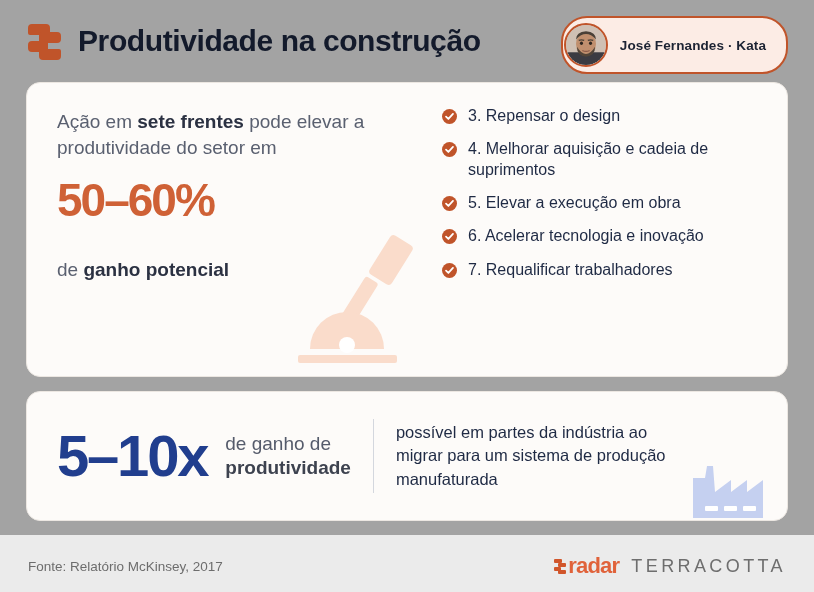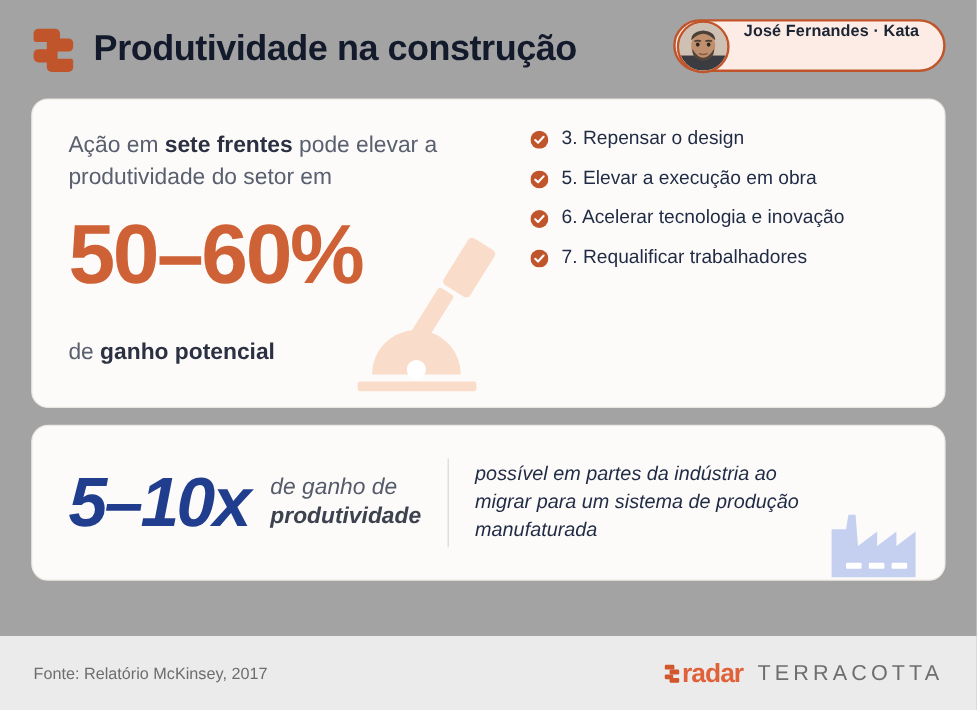--- a/index.html
+++ b/index.html
@@ -61,22 +61,23 @@
     font-weight: 700;
     letter-spacing: -0.4px;
     color: #131a2b;
     white-space: nowrap;
   }
 
   .author-badge {
     position: absolute;
     right: 26px;
     top: 16px;
-    height: 44px;
-    display: flex;
+    height: 58px;
+    display: flex;
+    align-items: center;
     border: 2px solid #c0542a;
     border-radius: 26px;
     background: #fcece5;
     padding-right: 20px;
   }
   .avatar {
     width: 44px;
     height: 44px;
     border-radius: 50%;
     border: 2.5px solid #c0542a;
@@ -106,41 +107,41 @@
 
   .card {
     background: #fdfbf9;
     border: 1px solid #ece7e2;
     border-radius: 14px;
     position: relative;
     overflow: hidden;
   }
 
   .card-main {
-    height: 258px;
+    height: 295px;
     display: flex;
   }
 
   .card-main-left {
     width: 405px;
     flex: 0 0 405px;
     padding: 26px 10px 20px 30px;
     position: relative;
   }
 
   .lead-text {
     font-size: 19px;
     line-height: 1.38;
     color: #5a6070;
     max-width: 370px;
   }
   .lead-text b { color: #2b3142; font-weight: 700; }
 
   .big-stat {
-    font-size: 70px;
+    font-size: 46px;
     line-height: 1;
     font-weight: 700;
     color: #cf6136;
     letter-spacing: -2px;
     margin-top: 16px;
     position: relative;
     z-index: 2;
   }
 
   .sub-stat {
@@ -189,21 +190,20 @@
     font-weight: 400;
   }
 
   
   .card-secondary {
     height: 130px;
     margin-top: 14px;
     display: flex;
     align-items: center;
     padding: 0 24px 0 30px;
-    font-style: italic;
   }
 
   .big-stat-2 {
     font-size: 58px;
     font-weight: 700;
     color: #213e8e;
     letter-spacing: -2.2px;
     line-height: 1;
     flex: 0 0 auto;
   }
@@ -369,20 +369,27 @@
 
 
           <li class="check-item">
             <svg class="check-icon" viewBox="0 0 16 16">
               <circle cx="8" cy="8" r="8" fill="#c0542a"></circle>
               <path d="M4.3 8.2 L6.8 10.6 L11.7 5.3" stroke="#ffffff" stroke-width="1.9" fill="none" stroke-linecap="round" stroke-linejoin="round"></path>
             </svg>
             <span class="check-label">3. Repensar o design</span>
           </li>
 
+          <li class="check-item">
+            <svg class="check-icon" viewBox="0 0 16 16">
+              <circle cx="8" cy="8" r="8" fill="#c0542a"></circle>
+              <path d="M4.3 8.2 L6.8 10.6 L11.7 5.3" stroke="#ffffff" stroke-width="1.9" fill="none" stroke-linecap="round" stroke-linejoin="round"></path>
+            </svg>
+            <span class="check-label">4. Melhorar aquisição e cadeia de suprimentos</span>
+          </li>
 
           <li class="check-item">
             <svg class="check-icon" viewBox="0 0 16 16">
               <circle cx="8" cy="8" r="8" fill="#c0542a"></circle>
               <path d="M4.3 8.2 L6.8 10.6 L11.7 5.3" stroke="#ffffff" stroke-width="1.9" fill="none" stroke-linecap="round" stroke-linejoin="round"></path>
             </svg>
             <span class="check-label">5. Elevar a execução em obra</span>
           </li>
 
           <li class="check-item">

